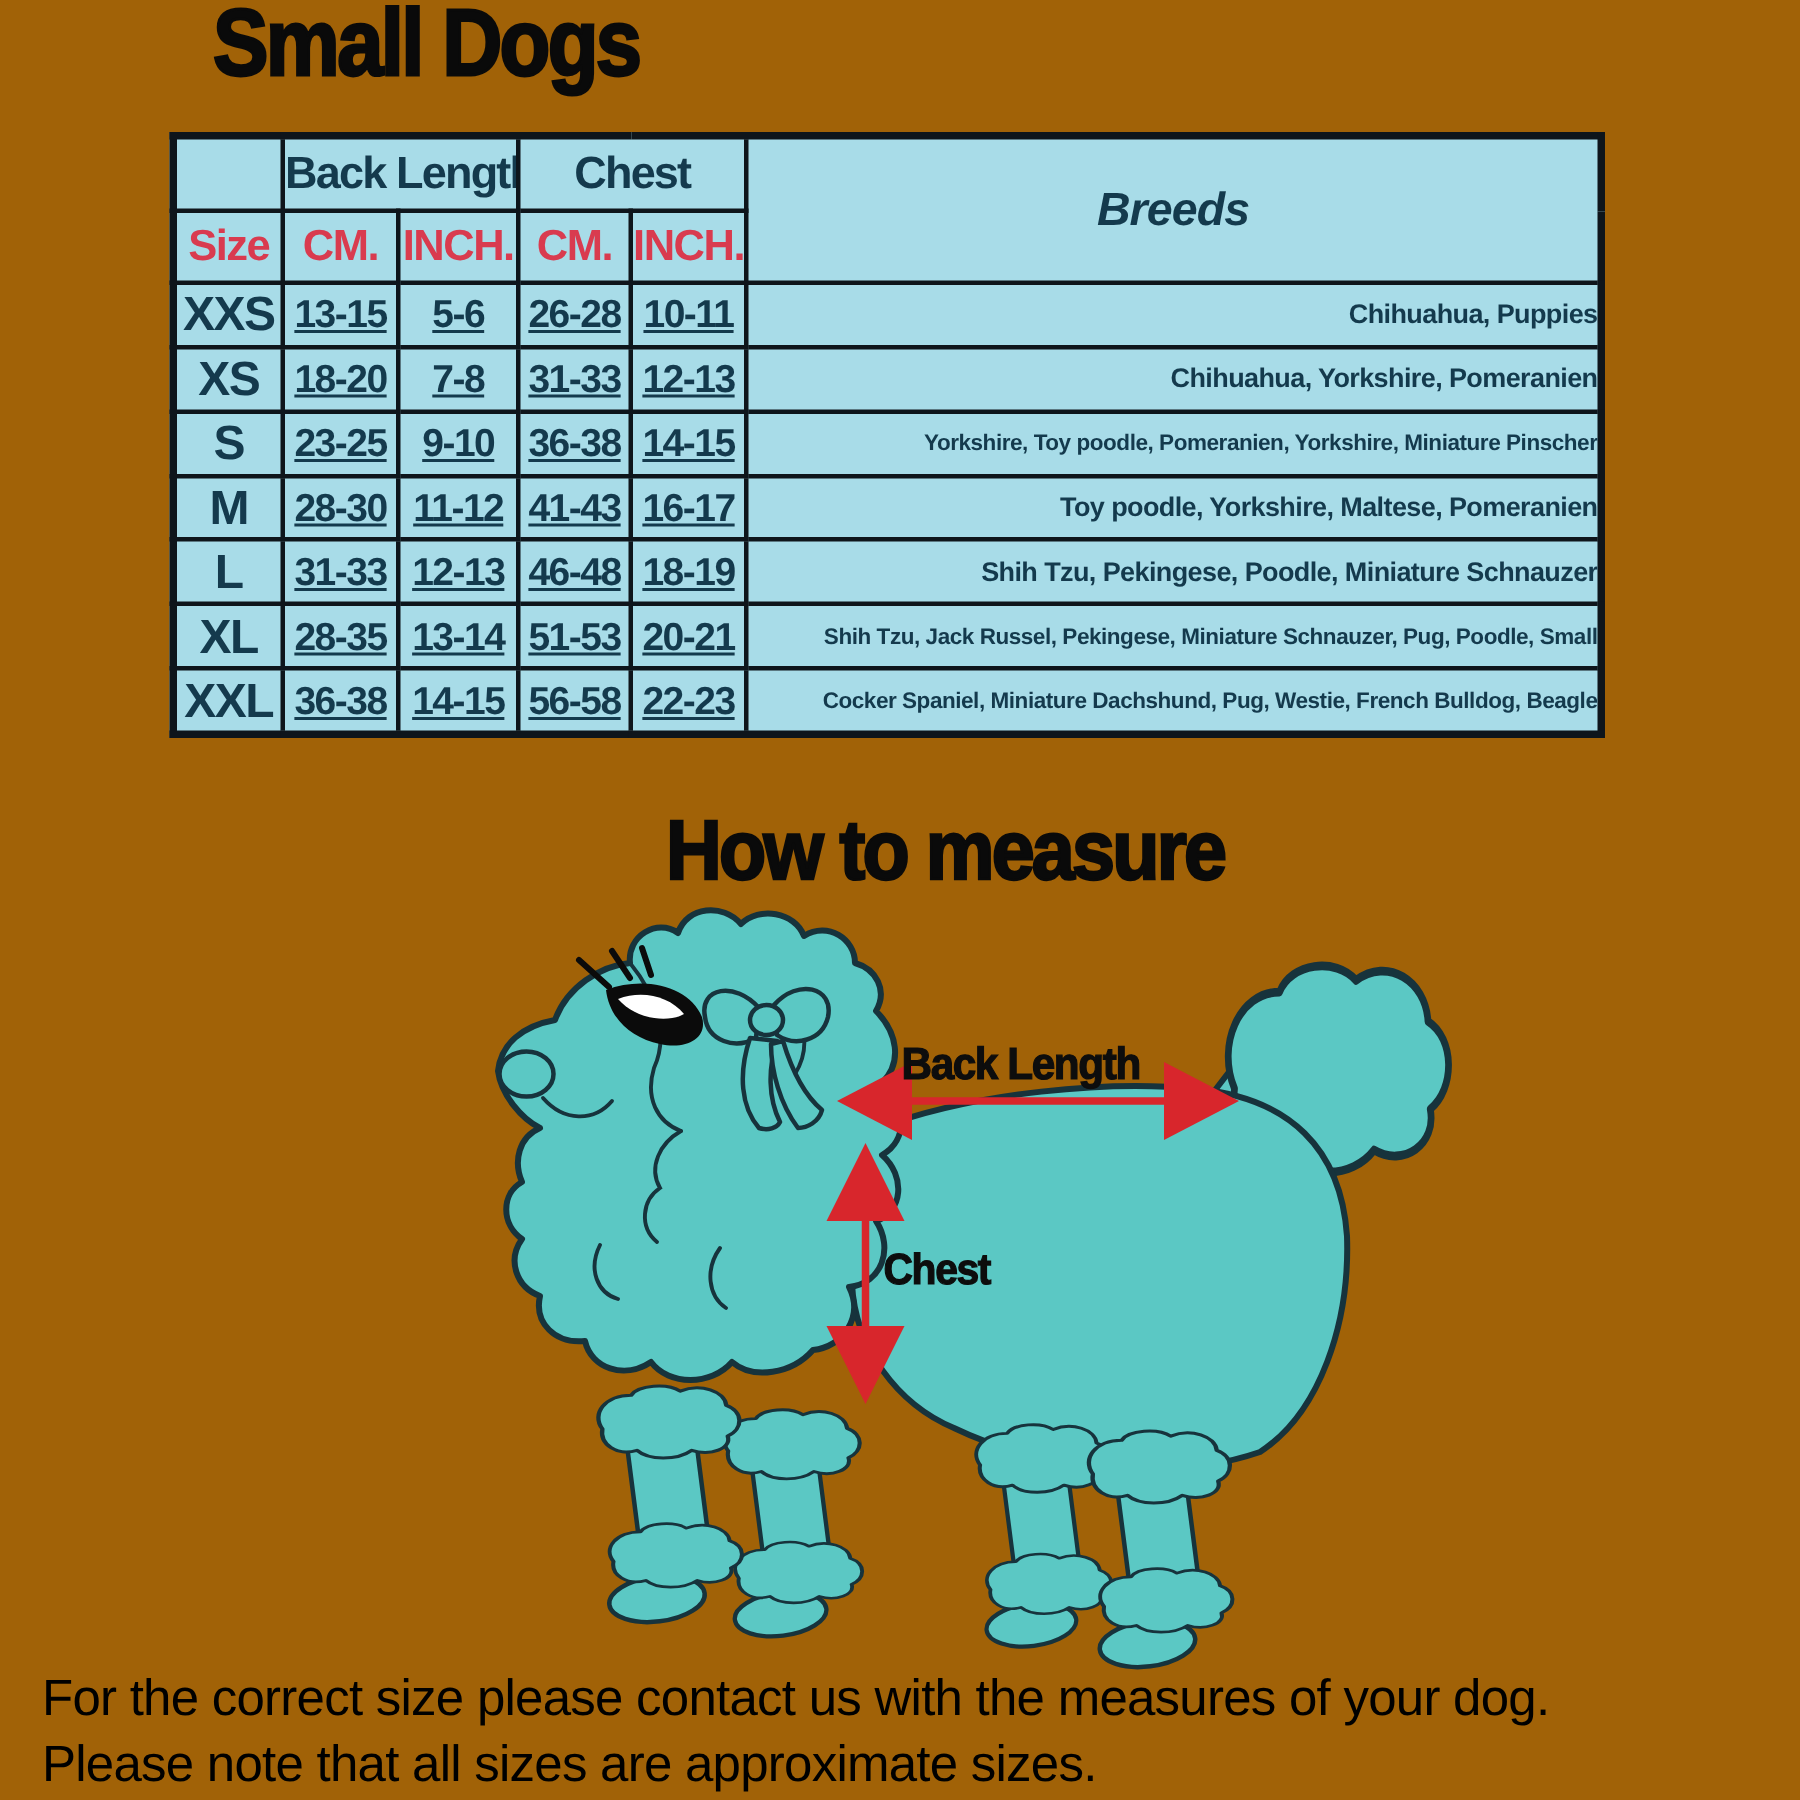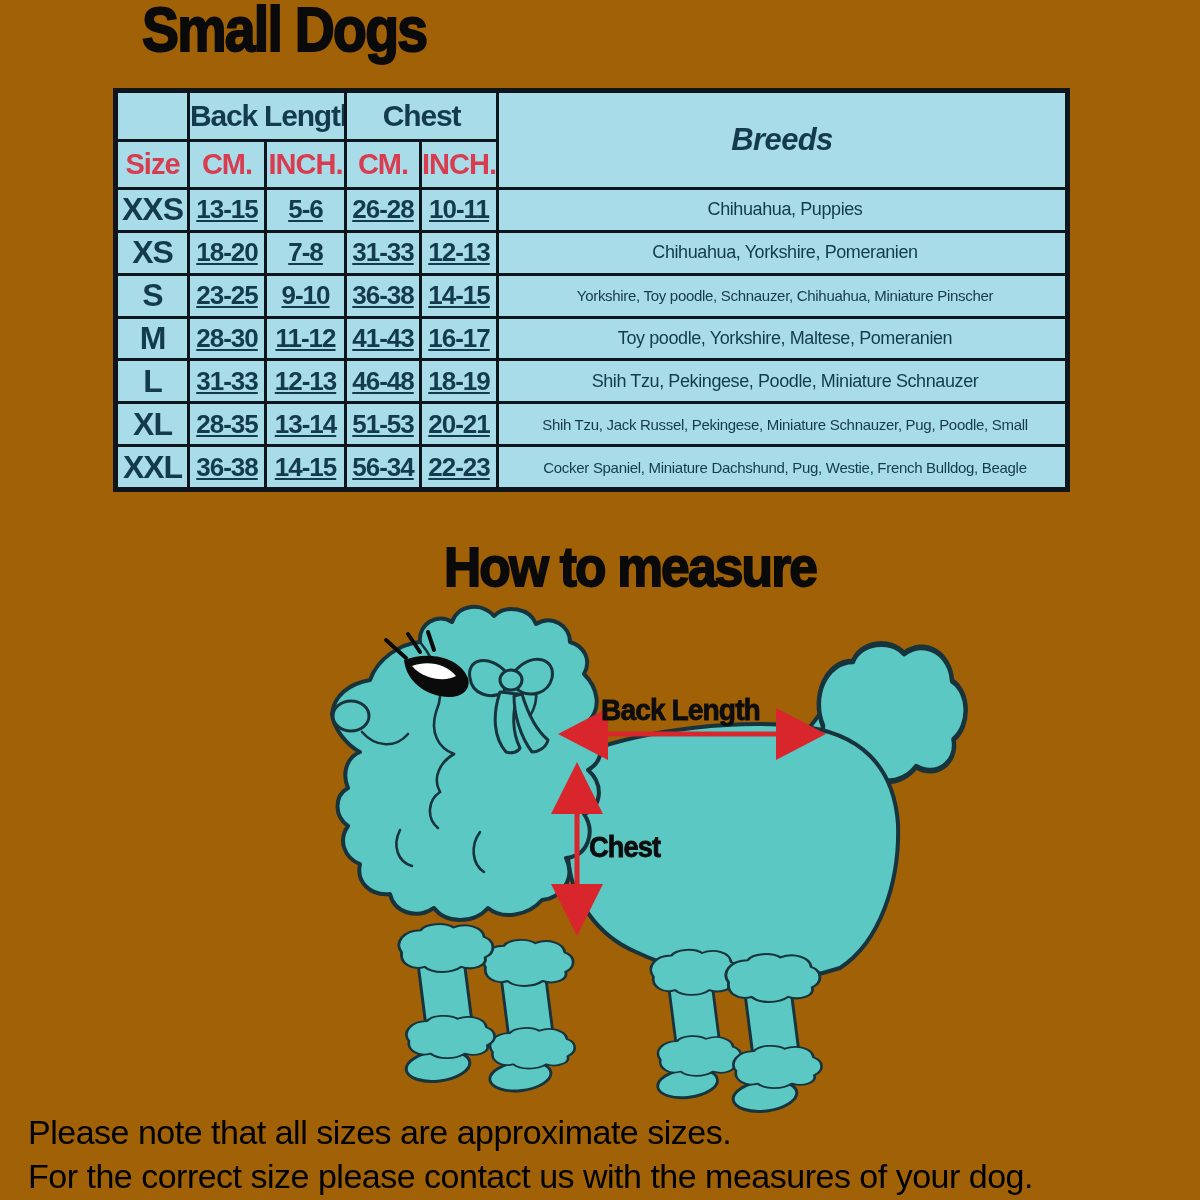--- a/index.html
+++ b/index.html
@@ -31,21 +31,21 @@
     color:#143A4D;padding:0;overflow:hidden;white-space:nowrap;
   }
   .size-table thead tr.grp-row{height:50px;}
   .size-table thead tr.unit-row{height:48px;}
   .size-table th.grp{font-size:30px;font-weight:bold;letter-spacing:-1.2px;}
   .size-table th.breeds-h{font-size:31px;font-weight:bold;letter-spacing:-0.6px;font-style:italic;}
   .size-table th.red{color:#D93B4F;font-size:29px;font-weight:bold;letter-spacing:-1px;}
   .size-table td.col-size{font-size:32px;font-weight:bold;letter-spacing:-1px;}
   .size-table td.col-num{font-size:26px;font-weight:bold;letter-spacing:-1px;text-decoration:underline;}
   .size-table td.col-breeds{
-    font-size:18px;font-weight:normal;text-align:center;padding-left:6px;letter-spacing:-0.4px;
+    font-size:18px;font-weight:bold;text-align:right;padding-left:6px;letter-spacing:-0.4px;
   }
   .size-table td.breeds-long{font-size:15px;letter-spacing:-0.3px;}
   
   .dog-svg{position:absolute;left:320px;top:602px;}
   .dogpart{fill:#5BC8C4;stroke:#17333C;stroke-width:3;stroke-linejoin:round;}
   .outline4{stroke-width:4;}
   .detail{fill:none;stroke:#17333C;stroke-width:2.6;stroke-linecap:round;}
   .ink{fill:#0b0b0b;}
   .arrow-line{stroke:#D8262C;stroke-width:5;}
   .arrow-head{fill:#D8262C;}
@@ -109,21 +109,21 @@
           <td class="col-num">31-33</td>
           <td class="col-num">12-13</td>
           <td class="col-breeds">Chihuahua, Yorkshire, Pomeranien</td>
         </tr>
         <tr>
           <td class="col-size">S</td>
           <td class="col-num">23-25</td>
           <td class="col-num">9-10</td>
           <td class="col-num">36-38</td>
           <td class="col-num">14-15</td>
-          <td class="col-breeds breeds-long">Yorkshire, Toy poodle, Schnauzer, Chihuahua, Miniature Pinscher</td>
+          <td class="col-breeds breeds-long">Yorkshire, Toy poodle, Pomeranien, Yorkshire, Miniature Pinscher</td>
         </tr>
         <tr>
           <td class="col-size">M</td>
           <td class="col-num">28-30</td>
           <td class="col-num">11-12</td>
           <td class="col-num">41-43</td>
           <td class="col-num">16-17</td>
           <td class="col-breeds">Toy poodle, Yorkshire, Maltese, Pomeranien</td>
         </tr>
         <tr>
@@ -139,21 +139,21 @@
           <td class="col-num">28-35</td>
           <td class="col-num">13-14</td>
           <td class="col-num">51-53</td>
           <td class="col-num">20-21</td>
           <td class="col-breeds breeds-long">Shih Tzu, Jack Russel, Pekingese, Miniature Schnauzer, Pug, Poodle, Small</td>
         </tr>
         <tr>
           <td class="col-size">XXL</td>
           <td class="col-num">36-38</td>
           <td class="col-num">14-15</td>
-          <td class="col-num">56-34</td>
+          <td class="col-num">56-58</td>
           <td class="col-num">22-23</td>
           <td class="col-breeds breeds-long">Cocker Spaniel, Miniature Dachshund, Pug, Westie, French Bulldog, Beagle</td>
         </tr>
       </tbody>
   </table>
 
   <h2 class="measure-title">How to measure</h2>
 
   <svg class="dog-svg" width="650" height="512" viewBox="0 0 650 512">
     <defs>
@@ -225,17 +225,17 @@
       <line class="arrow-line" x1="257" y1="206" x2="257" y2="290"></line>
       <polygon class="arrow-head" points="257,160 231,212 283,212"></polygon>
       <polygon class="arrow-head" points="257,334 231,282 283,282"></polygon>
     </g>
   </svg>
 
   <div class="diagram-label lbl-back">Back Length</div>
   <div class="diagram-label lbl-chest">Chest</div>
 
   <div class="note">
+    <div>For the correct size please contact us with the measures of your dog.</div>
     <div>Please note that all sizes are approximate sizes.</div>
-    <div>For the correct size please contact us with the measures of your dog.</div>
   </div>
 
 </div>
 
 </body></html>

